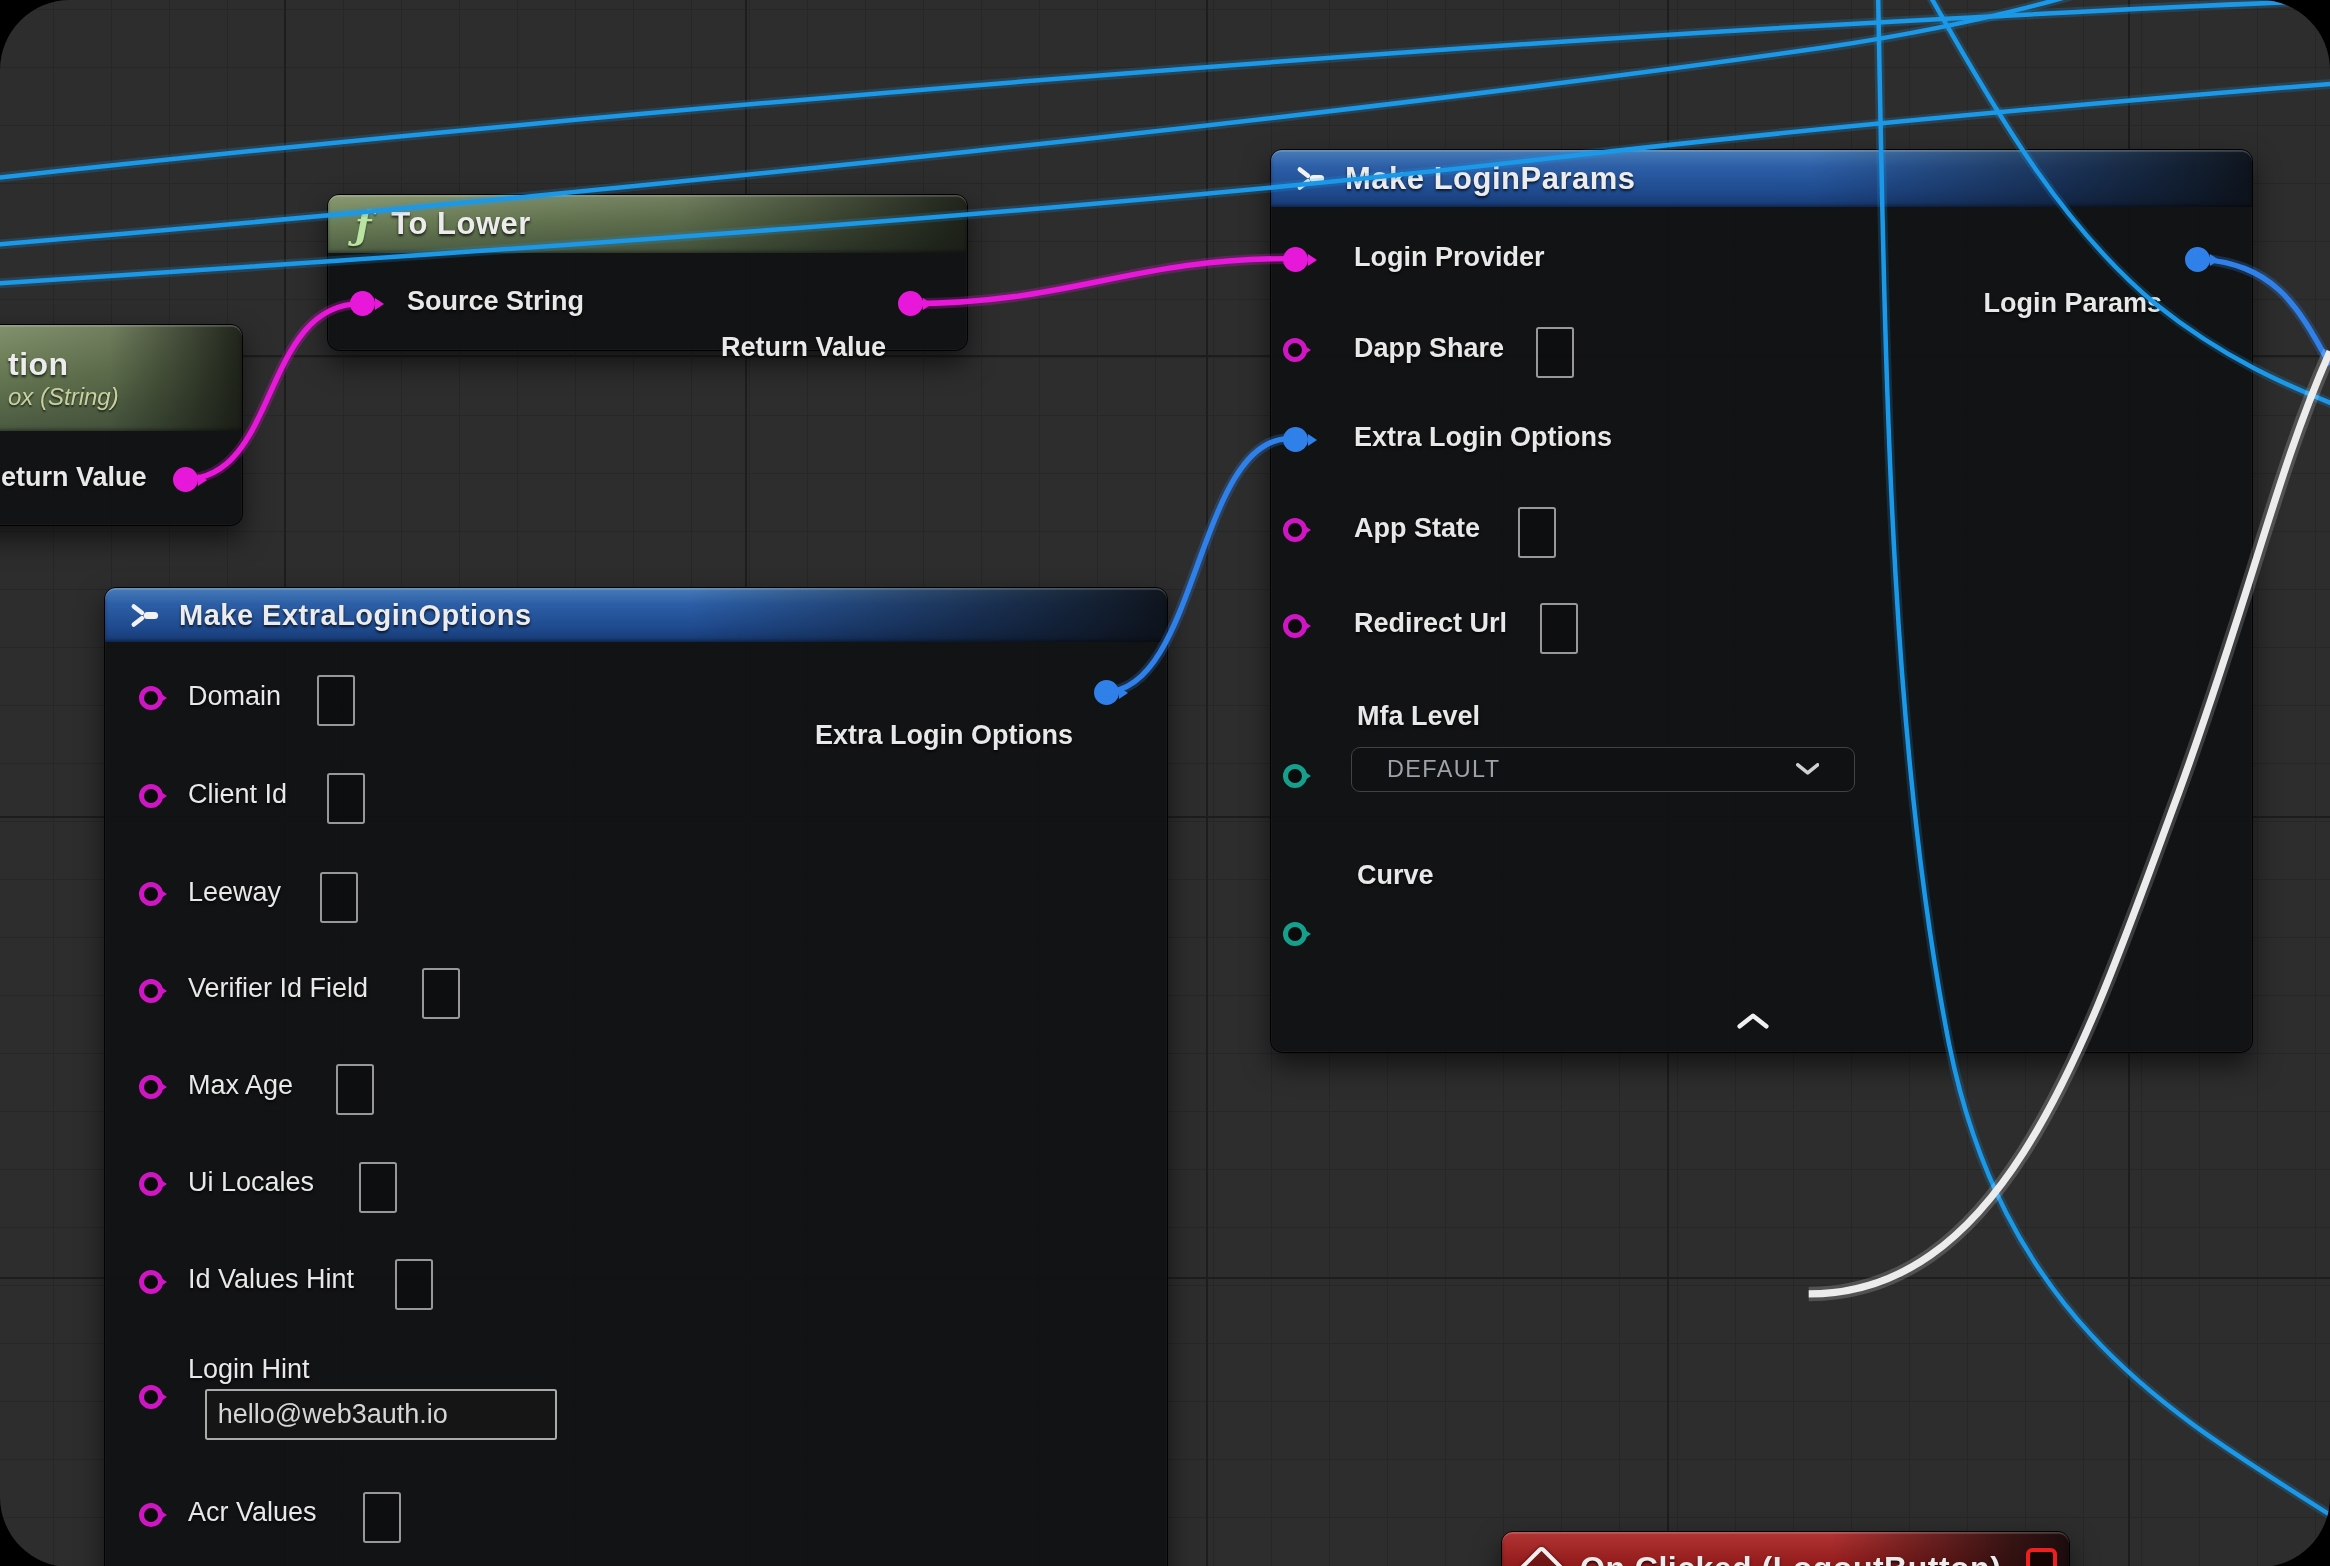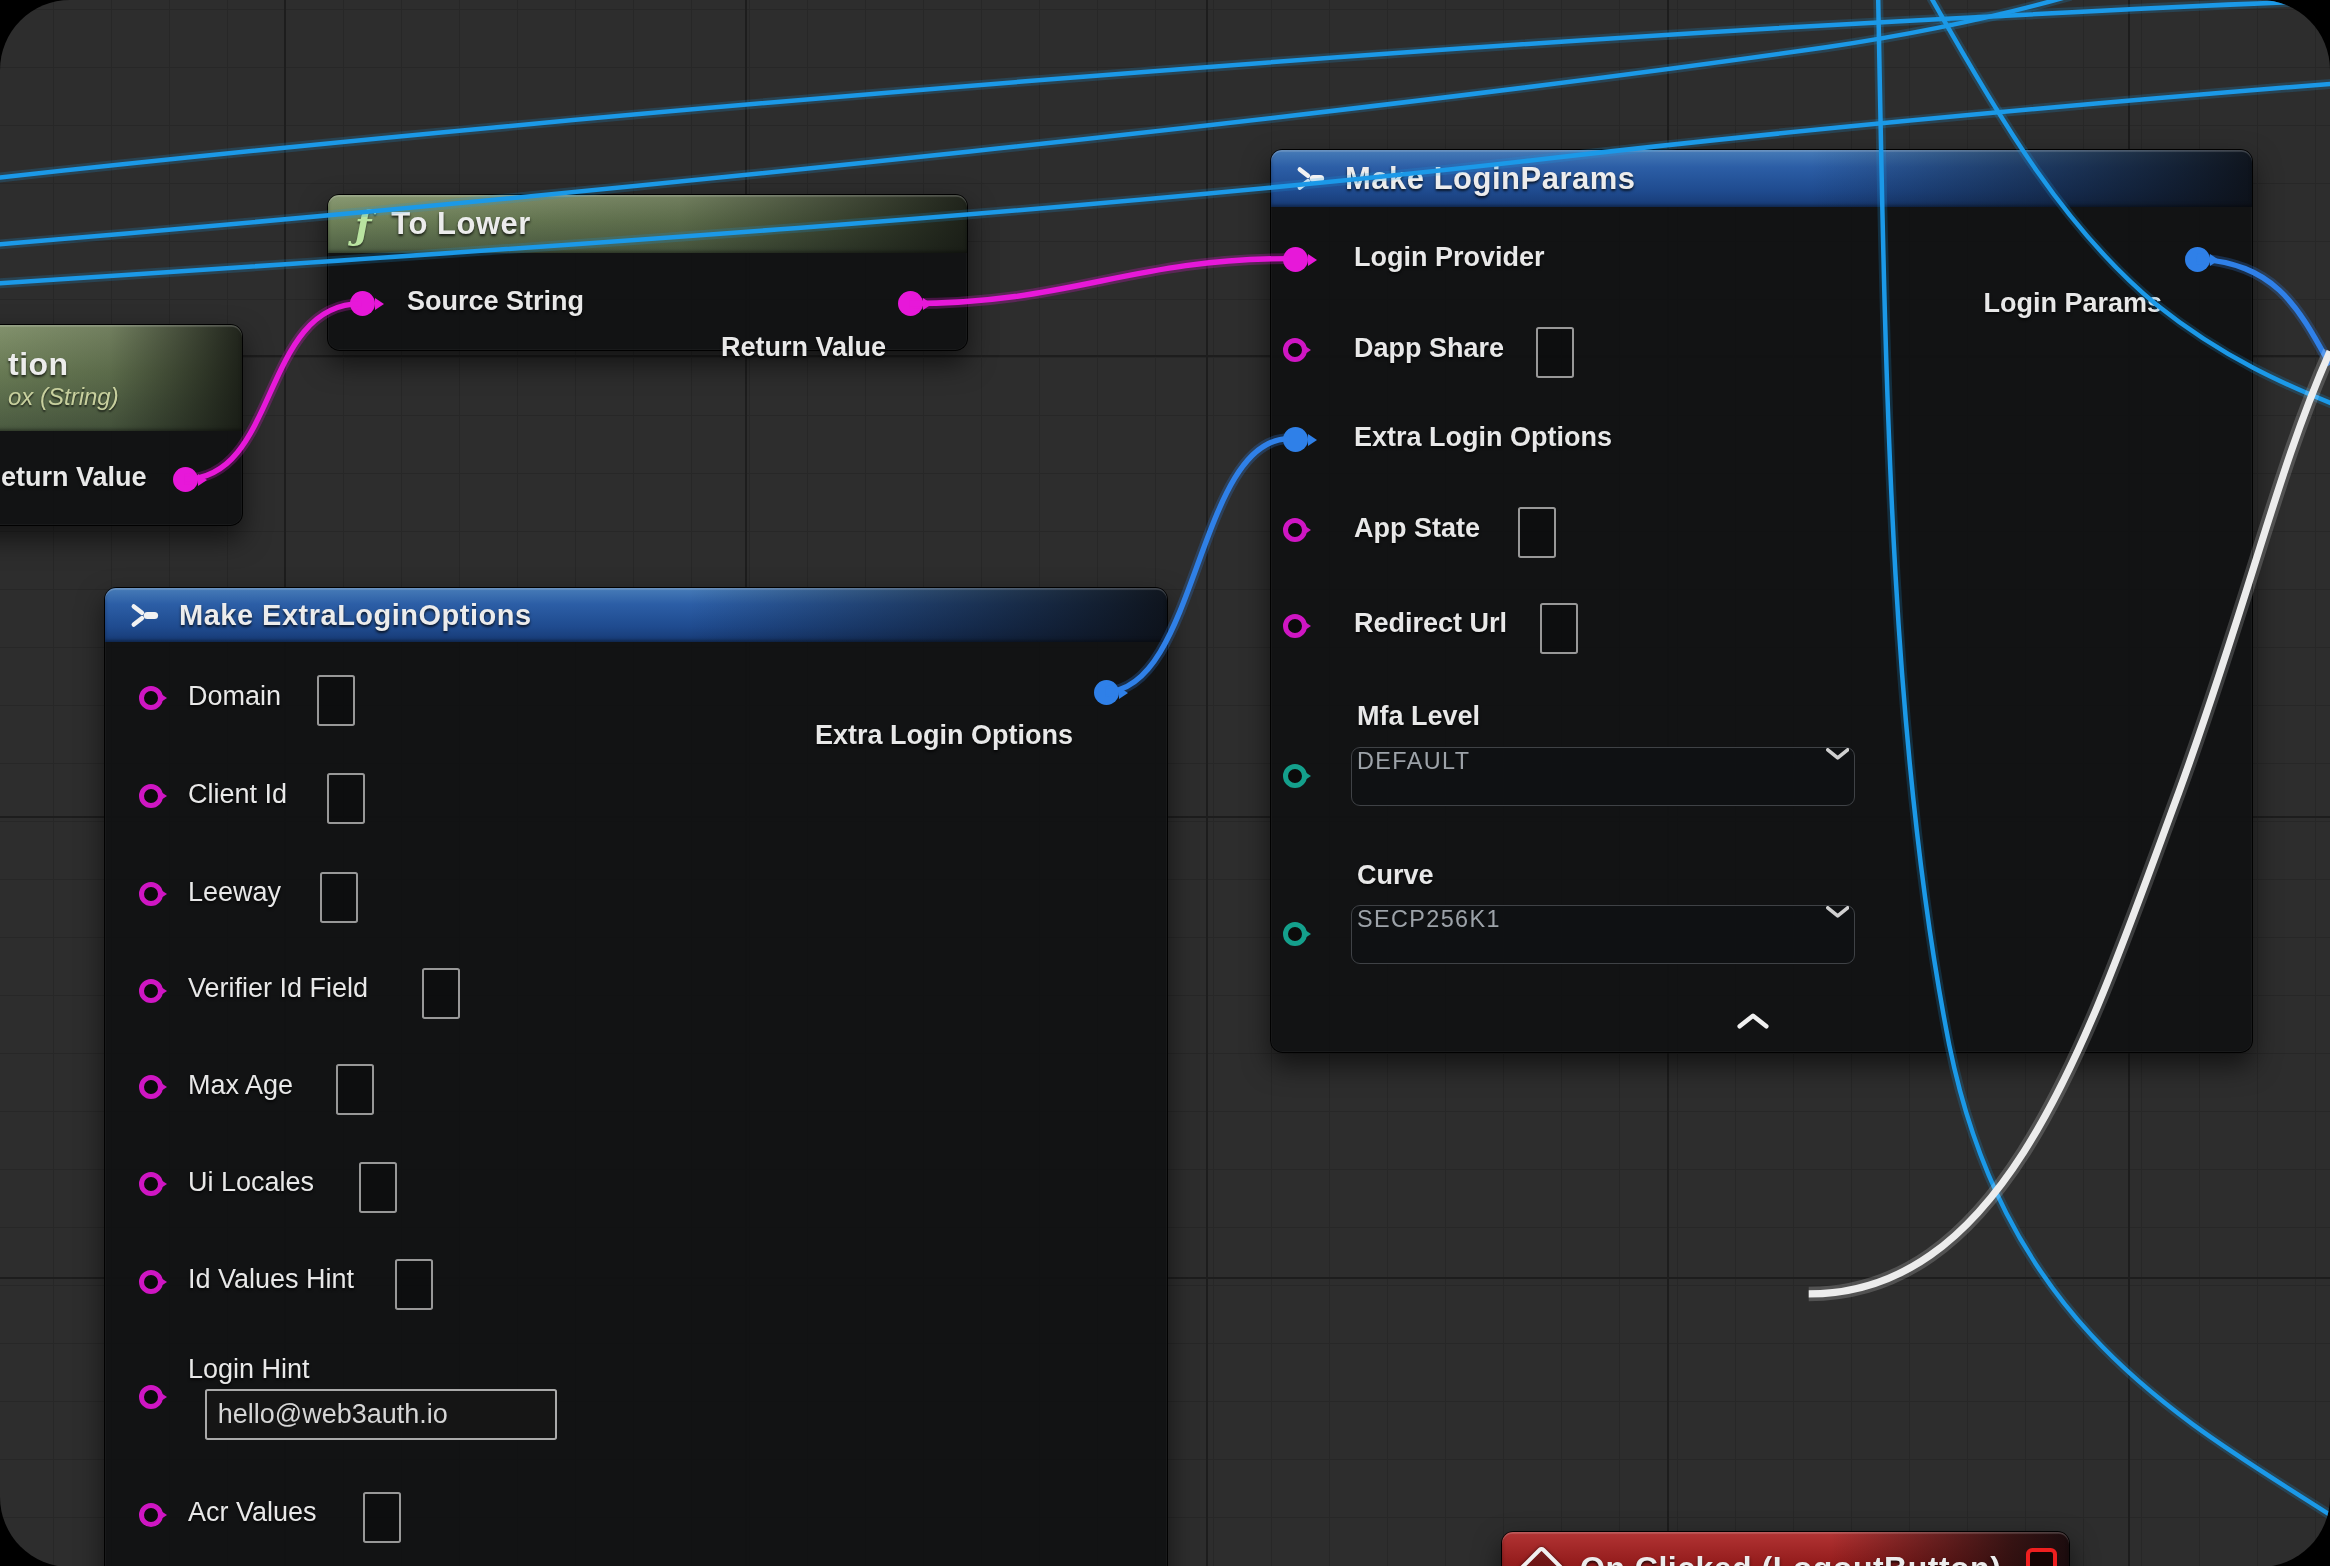--- a/index.html
+++ b/index.html
@@ -36,23 +36,23 @@
   .pin{position:absolute;border-radius:50%;}
   .pin::after{content:"";position:absolute;left:100%;top:50%;transform:translateY(-50%);
     width:0;height:0;border-top:6.3px solid transparent;border-bottom:6.3px solid transparent;
     border-left:9px solid var(--c);}
   .pin.solid{width:25px;height:25px;background:var(--c);}
   .pin.hollow{width:14.4px;height:14.4px;border:5.4px solid var(--c);background:#0b0b0b;}
   .pbox{position:absolute;width:34px;height:47px;border:2.7px solid #989898;border-radius:2.7px;
     background:rgba(0,0,0,.25);}
   .tfield{position:absolute;height:47px;border:2.7px solid #aaa;border-radius:2.7px;background:#151515;
     color:#d6d6d6;font-size:27px;font-family:"Liberation Sans",sans-serif;padding:0 10.8px;}
-  .dropdown{position:absolute;width:504px;height:59px;background:#0f1113;border:1.8px solid #3f4246;
-    border-radius:9px;display:flex;align-items:flex-start;justify-content:space-between;
-    padding:0 5px;box-sizing:border-box;}
+  .dropdown{position:absolute;width:504px;height:45px;background:#0f1113;border:1.8px solid #3f4246;
+    border-radius:9px;display:flex;align-items:center;justify-content:space-between;
+    padding:0 35px;box-sizing:border-box;}
   .ddtext{color:#9da3a9;font-size:23.4px;letter-spacing:1.4px;}
   .ddlabel{position:absolute;color:#e8e8e8;font-size:27px;font-weight:500;text-shadow:0 1.8px 2.7px rgba(0,0,0,.7);}
   .diamond{width:25px;height:25px;border:4.5px solid #f0f0f0;transform:rotate(45deg);
     border-radius:4.5px;background:rgba(25,8,8,.3);box-shadow:0 0 3.6px rgba(0,0,0,.6);}
   .redbox{position:absolute;width:23.4px;height:32px;border:4.5px solid #ef1f1f;border-radius:6.3px;background:#160404;}
   .ficon{color:#b9e3a0;font-family:"DejaVu Serif",serif;font-style:italic;font-size:38px;
     font-weight:bold;text-shadow:0 1.8px 1.8px rgba(0,0,0,.5);}
   svg.wires{position:absolute;left:0;top:0;z-index:5;pointer-events:none;}
   .node{z-index:2;}
 </style>
@@ -163,26 +163,20 @@
     <span class="pin hollow" style="--c:#14a08c;left:11.7px;top:614px;"></span>
     <div class="dropdown" style="left:80px;top:597px;">
       <span class="ddtext">DEFAULT</span>
       <svg width="23.4" height="12.6" viewBox="0 0 26 14">
         <polyline points="2,2 13,11 24,2" fill="none" stroke="#d0d0d0" stroke-width="4" stroke-linecap="round" stroke-linejoin="round"></polyline>
       </svg>
     </div>
 
     <span class="ddlabel" style="left:86px;top:710px;font-weight:bold;">Curve</span>
     <span class="pin hollow" style="--c:#14a08c;left:11.7px;top:772px;"></span>
-    <div class="dropdown" style="left:80px;top:755px;">
-      <span class="ddtext">SECP256K1</span>
-      <svg width="23.4" height="12.6" viewBox="0 0 26 14">
-        <polyline points="2,2 13,11 24,2" fill="none" stroke="#d0d0d0" stroke-width="4" stroke-linecap="round" stroke-linejoin="round"></polyline>
-      </svg>
-    </div>
 
     <svg width="32" height="16" viewBox="0 0 36 18" style="position:absolute;left:466px;top:863px;">
       <polyline points="3,15 18,3 33,15" fill="none" stroke="#f0f0f0" stroke-width="5" stroke-linecap="round" stroke-linejoin="round"></polyline>
     </svg>
 
     <span class="plabel r" style="right:90px;top:92px;font-weight:bold;">Login Params</span>
     <span class="pin solid" style="--c:#2f80e8;left:914px;top:97px;"></span>
   </div>
 
 

